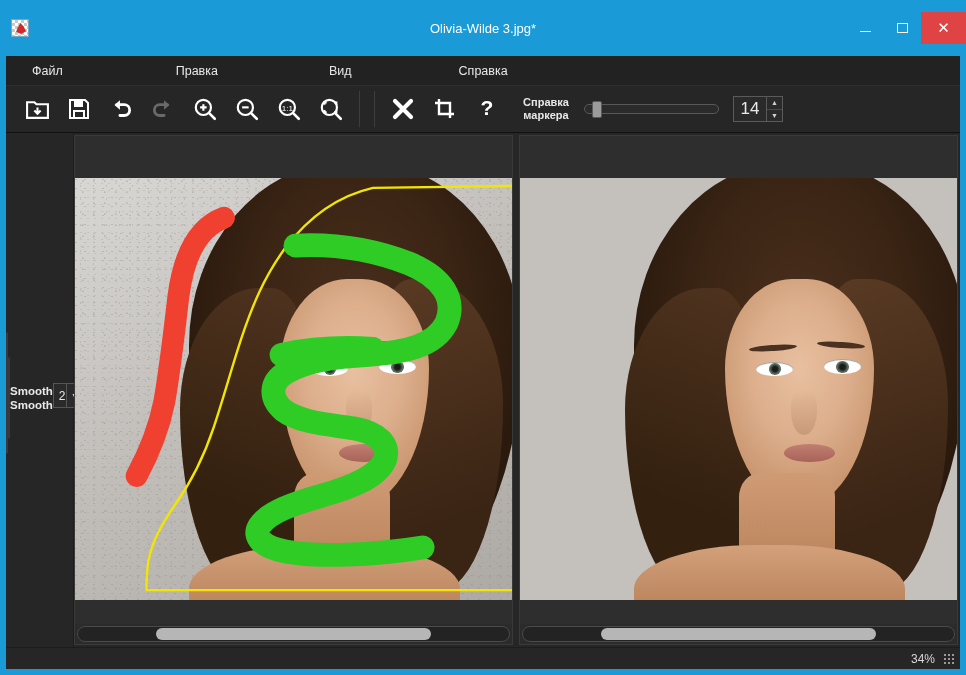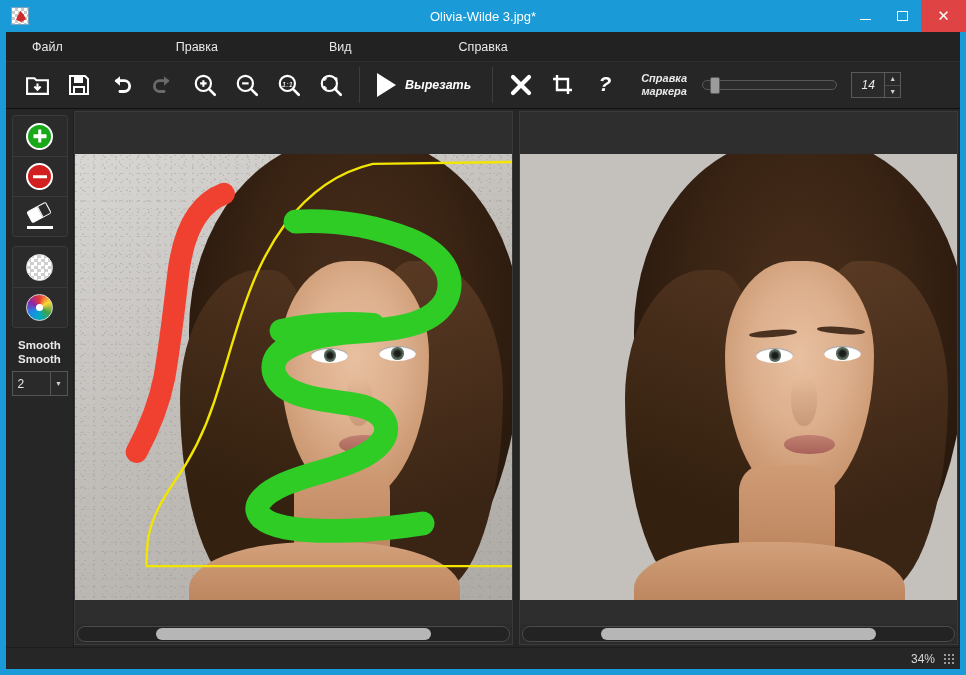--- a/index.html
+++ b/index.html
@@ -14,21 +14,21 @@
     background: #1a9ad7;
     padding: 0 6px 6px 6px;
     display: flex; flex-direction: column;
   }
 
   
   .titlebar {
     height: 32px; flex: 0 0 32px;
     display: flex; align-items: center;
     position: relative;
-    margin: 0 -6px;
+    margin: 12px -6px;
     padding-left: 6px;
   }
   .app-icon {
     width: 18px; height: 18px; margin-left: 5px;
     background:
       repeating-conic-gradient(#c9c9c9 0% 25%, #ffffff 0% 50%) 0 0 / 6px 6px;
     border: 1px solid #7aa7bf;
     position: relative; flex: 0 0 18px;
   }
   .app-icon::after {
@@ -67,21 +67,20 @@
   .m1 { margin-left: 62px; text-align: center; }
   .m2 { margin-left: 60px; }
   .m3 { margin-left: 56px; text-align: right; }
 
   
   .toolbar {
     height: 47px; flex: 0 0 47px;
     background: #262626;
     display: flex; align-items: center;
     border-bottom: 1px solid #111;
-    font-style: italic;
   }
   .tool-btn {
     width: 42px; height: 40px;
     display: flex; align-items: center; justify-content: center;
     color: #ffffff;
   }
   .tool-btn.disabled { color: #6a6a6a; }
   .tb-sep {
     width: 1px; height: 36px; background: #3d3d3d; margin: 0 7px;
     flex: 0 0 1px;
@@ -110,39 +109,39 @@
     position: absolute; left: 2px; top: -4px;
     width: 10px; height: 17px; border-radius: 2px;
     background: #9b9b9b; border: 1px solid #5a5a5a;
   }
   .spin {
     display: flex; margin-left: 14px; height: 26px;
     border: 1px solid #5a5a5a; background: #2a2a2a;
   }
   .spin-val {
     width: 32px; display: flex; align-items: center; justify-content: center;
-    color: #e8e8e8; font-size: 12px;
+    color: #e8e8e8; font-size: 17px;
   }
   .spin-arrows {
     width: 16px; border-left: 1px solid #5a5a5a;
     display: flex; flex-direction: column;
   }
   .spin-up, .spin-dn {
     flex: 1; display: flex; align-items: center; justify-content: center;
     color: #cfcfcf; font-size: 7px; line-height: 1;
   }
   .spin-up { border-bottom: 1px solid #4a4a4a; }
 
   
   .body-row { flex: 1; display: flex; background: #262626; min-height: 0; }
 
   
   .sidebar {
     width: 68px; flex: 0 0 68px; background: #262626;
-    padding-top: 6px; display: flex; flex-direction: column; align-items: center;
+    padding-top: 6px; display: flex; flex-direction: row; align-items: center;
     border-right: 1px solid #1d1d1d;
   }
   .side-group {
     width: 56px; border: 1px solid #3a3a3a; background: #2b2b2b;
     border-radius: 3px; overflow: hidden;
   }
   .side-group + .side-group { margin-top: 9px; }
   .side-btn {
     height: 40px; display: flex; align-items: center; justify-content: center;
   }
@@ -436,24 +435,20 @@
     <div class="tool-btn">
       <svg width="26" height="26" viewBox="0 0 24 24">
         <circle cx="10.5" cy="10.5" r="7" fill="none" stroke="#fff" stroke-width="2"></circle>
         <path d="M15.8 15.8L21 21" stroke="#fff" stroke-width="2.4" stroke-linecap="round"></path>
         <path d="M6 8V6h2M15 6h2v2M17 13v2h-2M8 15H6v-2" stroke="#fff" stroke-width="1.8" fill="none"></path>
       </svg>
     </div>
 
     <div class="tb-sep"></div>
 
-    <div class="cut-btn">
-      <div class="tri"></div>
-      <span>Вырезать</span>
-    </div>
 
     <div class="tb-sep"></div>
 
     <div class="tool-btn">
       <svg width="24" height="24" viewBox="0 0 24 24">
         <path d="M4 4l16 16M20 4L4 20" stroke="#fff" stroke-width="4.2" stroke-linecap="round"></path>
       </svg>
     </div>
 
     <div class="tool-btn">

